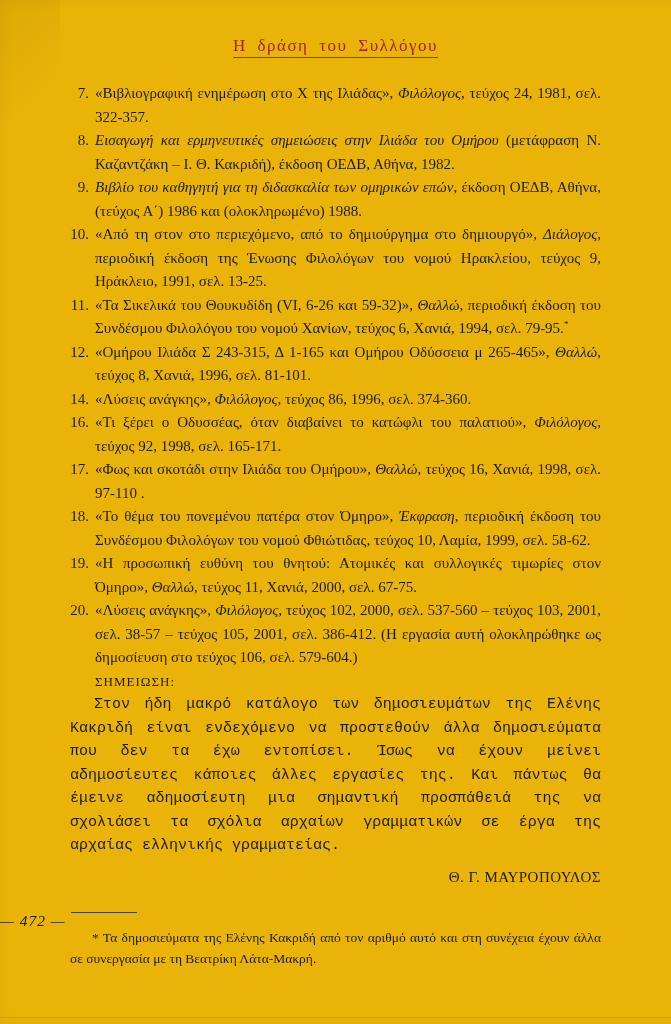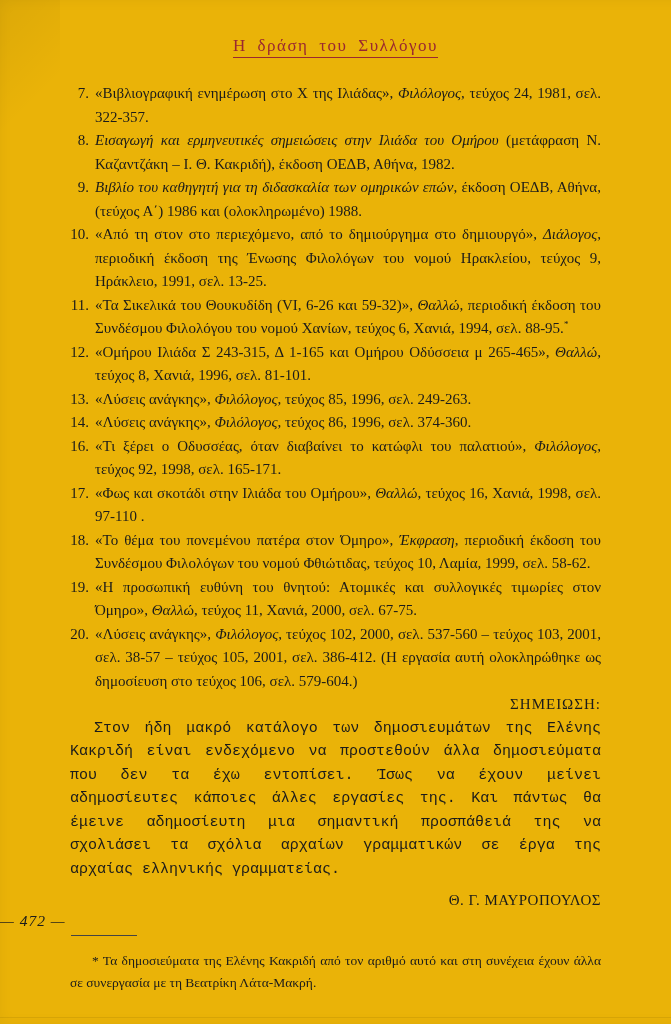--- a/index.html
+++ b/index.html
@@ -61,25 +61,24 @@
   .bib-num {
     position: absolute;
     left: 0; top: 0;
     width: 19px;
     text-align: right;
   }
   .bib-text sup { font-size: 9px; line-height: 0; }
   .note-heading {
     margin: 0;
     padding-left: 25px;
-    font-size: 15px;
+    font-size: 13px;
     font-weight: normal;
     line-height: 23.5px;
     letter-spacing: 1px;
-    text-align: right;
   }
   .note-par {
     margin: 0;
     font-size: 15px;
     line-height: 23.5px;
     text-indent: 24px;
     text-align: justify;
     font-family: Liberation Mono, monospace;
   }
   .signature {
@@ -118,23 +117,22 @@
 
     <h1 class="doc-title">
       <span class="title-text">Η δράση του Συλλόγου</span>
     </h1>
 
     <ol class="bib-list">
         <li class="bib-item"><span class="bib-num">7.</span><span class="bib-text"><span>«Βιβλιογραφική ενημέρωση στο Χ της Ιλιάδας», </span><em>Φιλόλογος</em><span>, τεύχος 24, 1981, σελ. 322-357.</span></span></li>
         <li class="bib-item"><span class="bib-num">8.</span><span class="bib-text"><em>Εισαγωγή και ερμηνευτικές σημειώσεις στην Ιλιάδα του Ομήρου</em><span> (μετάφραση Ν. Καζαντζάκη – Ι. Θ. Κακριδή), έκδοση ΟΕΔΒ, Αθήνα, 1982.</span></span></li>
         <li class="bib-item"><span class="bib-num">9.</span><span class="bib-text"><em>Βιβλίο του καθηγητή για τη διδασκαλία των ομηρικών επών</em><span>, έκδοση ΟΕΔΒ, Αθήνα, (τεύχος Α΄) 1986 και (ολοκληρωμένο) 1988.</span></span></li>
         <li class="bib-item"><span class="bib-num">10.</span><span class="bib-text"><span>«Από τη στον στο περιεχόμενο, από το δημιούργημα στο δημιουργό», </span><em>Διάλογος</em><span>, περιοδική έκδοση της Ένωσης Φιλολόγων του νομού Ηρακλείου, τεύχος 9, Ηράκλειο, 1991, σελ. 13-25.</span></span></li>
-        <li class="bib-item"><span class="bib-num">11.</span><span class="bib-text"><span>«Τα Σικελικά του Θουκυδίδη (VI, 6-26 και 59-32)», </span><em>Θαλλώ</em><span>, περιοδική έκδοση του Συνδέσμου Φιλολόγου του νομού Χανίων, τεύχος 6, Χανιά, 1994, σελ. 88-95.</span><sup>*</sup></span></li>
+        <li class="bib-item"><span class="bib-num">11.</span><span class="bib-text"><span>«Τα Σικελικά του Θουκυδίδη (VI, 6-26 και 59-32)», </span><em>Θαλλώ</em><span>, περιοδική έκδοση του Συνδέσμου Φιλολόγου του νομού Χανίων, τεύχος 6, Χανιά, 1994, σελ. 79-95.</span><sup>*</sup></span></li>
         <li class="bib-item"><span class="bib-num">12.</span><span class="bib-text"><span>«Ομήρου Ιλιάδα Σ 243-315, Δ 1-165 και Ομήρου Οδύσσεια μ 265-465», </span><em>Θαλλώ</em><span>, τεύχος 8, Χανιά, 1996, σελ. 81-101.</span></span></li>
-        <li class="bib-item"><span class="bib-num">13.</span><span class="bib-text"><span>«Λύσεις ανάγκης», </span><em>Φιλόλογος</em><span>, τεύχος 85, 1996, σελ. 249-263.</span></span></li>
         <li class="bib-item"><span class="bib-num">14.</span><span class="bib-text"><span>«Λύσεις ανάγκης», </span><em>Φιλόλογος</em><span>, τεύχος 86, 1996, σελ. 374-360.</span></span></li>
         <li class="bib-item"><span class="bib-num">16.</span><span class="bib-text"><span>«Τι ξέρει ο Οδυσσέας, όταν διαβαίνει το κατώφλι του παλατιού», </span><em>Φιλόλογος</em><span>, τεύχος 92, 1998,  σελ. 165-171.</span></span></li>
         <li class="bib-item"><span class="bib-num">17.</span><span class="bib-text"><span>«Φως και σκοτάδι στην Ιλιάδα του Ομήρου», </span><em>Θαλλώ</em><span>, τεύχος 16, Χανιά, 1998, σελ. 97-110 .</span></span></li>
         <li class="bib-item"><span class="bib-num">18.</span><span class="bib-text"><span>«Το θέμα του πονεμένου πατέρα στον Όμηρο», </span><em>Έκφραση</em><span>, περιοδική έκδοση του Συνδέσμου Φιλολόγων του νομού Φθιώτιδας, τεύχος 10, Λαμία, 1999, σελ. 58-62.</span></span></li>
         <li class="bib-item"><span class="bib-num">19.</span><span class="bib-text"><span>«Η προσωπική ευθύνη του θνητού: Ατομικές και συλλογικές τιμωρίες στον Όμηρο», </span><em>Θαλλώ</em><span>, τεύχος 11, Χανιά, 2000,  σελ. 67-75.</span></span></li>
         <li class="bib-item"><span class="bib-num">20.</span><span class="bib-text"><span>«Λύσεις ανάγκης», </span><em>Φιλόλογος</em><span>, τεύχος 102, 2000, σελ. 537-560 – τεύχος 103, 2001, σελ. 38-57 – τεύχος 105, 2001, σελ. 386-412. (Η εργασία αυτή ολοκληρώθηκε ως δημοσίευση στο τεύχος 106, σελ. 579-604.)</span></span></li>
       </ol>
 
     <p class="note-heading">ΣΗΜΕΙΩΣΗ:</p>
 

